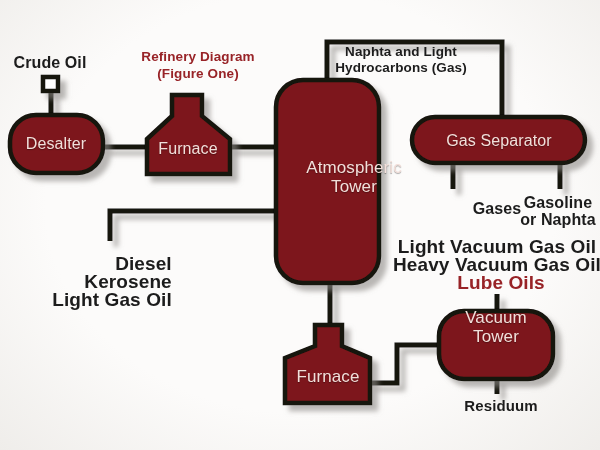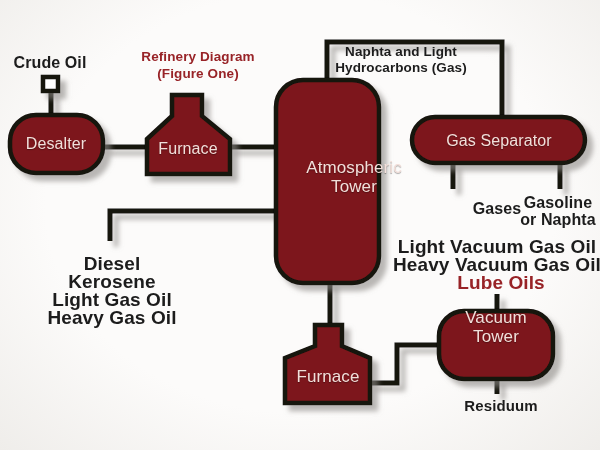--- a/index.html
+++ b/index.html
@@ -95,25 +95,24 @@
 
   <div class="lbl node-text big-node" style="left:499px; top:131px;">Gas Separator</div>
 
   <div class="lbl" style="left:454px; top:200px;margin-left:43px;">Gases</div>
 
   <div class="lbl" style="left:558px; top:194px;">
     <div>Gasoline</div>
     <div>or Naphta</div>
   </div>
 
-  <div class="lbl cuts" style="left:112px; top:255px;">
+  <div class="lbl cuts" style="left:112px; top:255px;text-align:right;">
     <div>Diesel</div>
     <div>Kerosene</div>
     <div>Light Gas Oil</div>
-    <div>Heavy Gas Oil</div>
   </div>
 
   <div class="lbl cuts" style="left:497px; top:238px;">
     <div>Light Vacuum Gas Oil</div>
     <div>Heavy Vacuum Gas Oil</div>
     <div class="red-text">Lube Oils</div>
   </div>
 
   <div class="lbl node-text" style="left:496px; top:308px;">
     <div>Vacuum</div>

